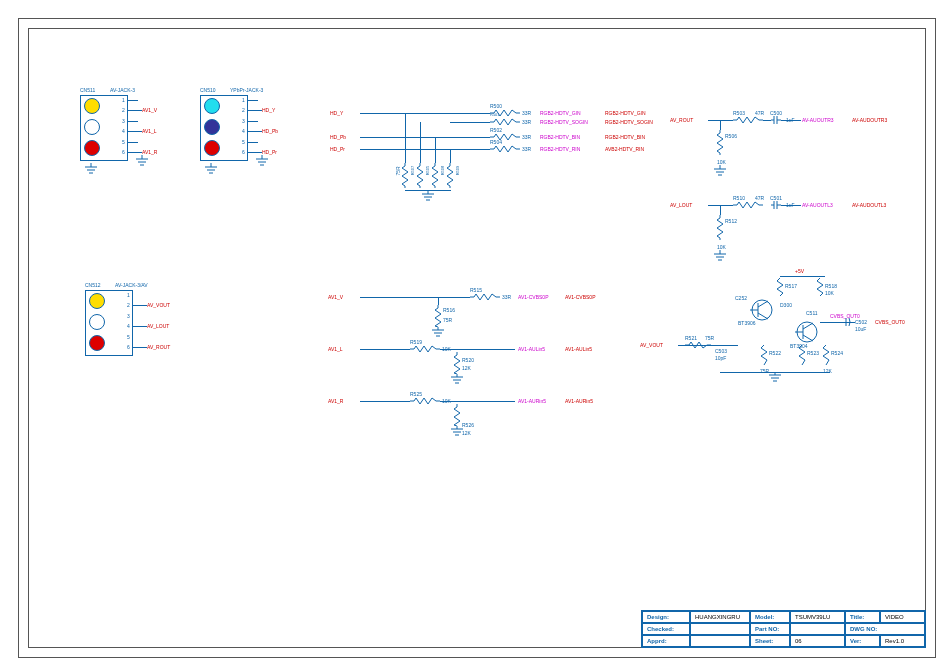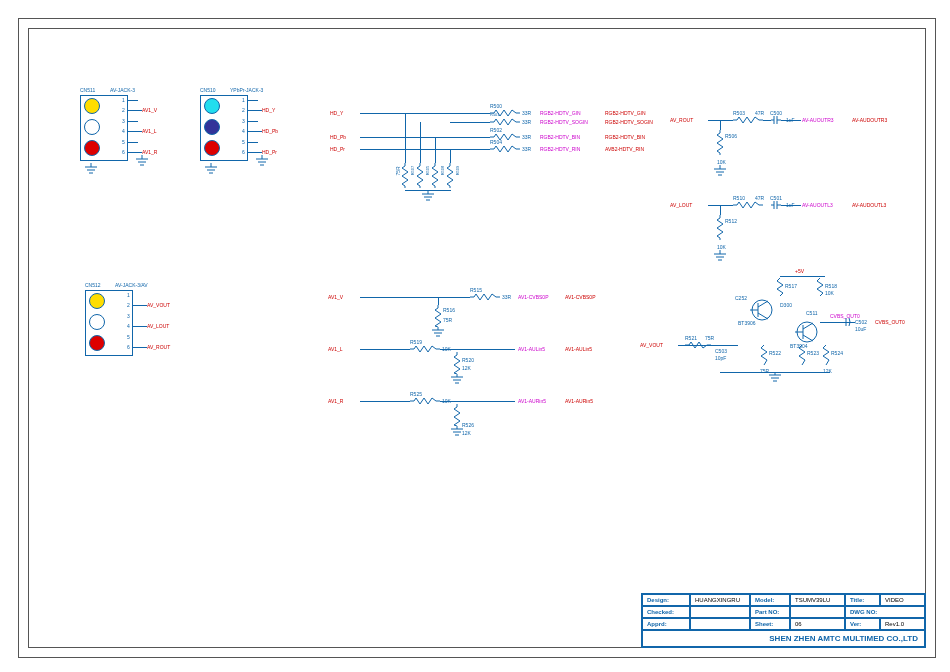--- a/index.html
+++ b/index.html
@@ -420,17 +420,14 @@
     <td colspan="2"><b>DWG NO:</b></td>
   </tr>
   <tr>
     <td><b>Apprd:</b></td>
         <td class="val"></td>
     <td><b>Sheet:</b></td>
         <td class="val">06</td>
     <td><b>Ver:</b></td>
         <td class="val">Rev1.0</td>
   </tr>
-  <tr>
-        <td colspan="6" class="company">SHEN ZHEN AMTC MULTIMED CO.,LTD</td>
-      </tr>
 </tbody>
   </table>
 
 </body></html>

